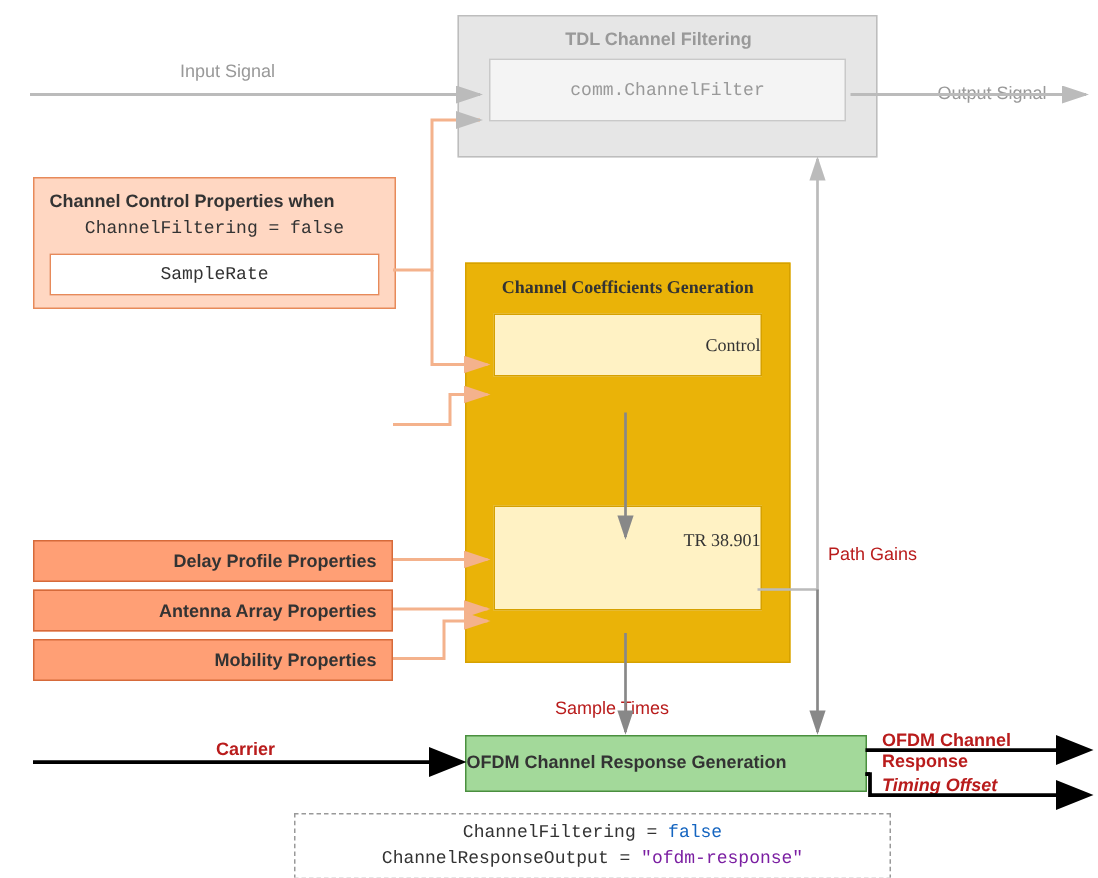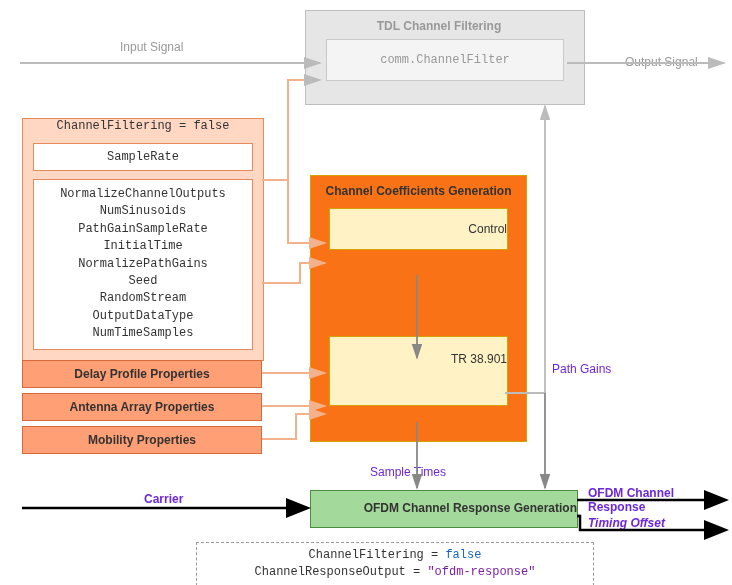--- a/index.html
+++ b/index.html
@@ -25,65 +25,55 @@
   
   svg.overlay { position:absolute; left:0; top:0; pointer-events:none; }
 
   
   #ccPanel { left: 22px; top: 118px; width: 240px; background:#ffd7c2; border:1px solid #e78a5a; }
   #ccPanel .hdr { padding:8px 10px 4px 10px; font-weight:bold; font-size:12px; }
   #ccPanel .hdrsub { padding:0 10px 6px 10px; }
   #sampleRate { margin: 4px 10px 8px 10px; padding:6px 8px; background:#ffffff; border:1px solid #e78a5a; }
   #propsList { margin: 0 10px 10px 10px; padding:6px 8px; background:#fff; border:1px solid #e78a5a; line-height:1.45; }
 
-  .orangeBtn { left:22px; width:240px; padding:6px 10px; background:#ff9f75; border:1px solid #d66a3a; font-weight:bold; box-sizing:border-box; text-align:center; }
+  .orangeBtn { left:22px; width:240px; padding:6px 10px; background:#ff9f75; border:1px solid #d66a3a; font-weight:bold; box-sizing:border-box; text-align:right; }
 
   
-  #gold { left: 310px; top: 175px; width: 215px; height: 265px; background:#f97316; border:1px solid #d6a100; }
+  #gold { left: 310px; top: 175px; width: 215px; height: 265px; background:#eab308; border:1px solid #d6a100;font-family:Liberation Serif, serif; }
   #gold .title { text-align:center; font-weight:bold; padding:8px 4px 10px 4px; font-size:12px; }
   .goldInner { margin: 0 18px; background:#fff2c4; border:1px solid #d6a100; text-align:right; }
   #control { height: 40px; line-height:40px; }
   #coeff { height: 54px; padding-top:14px; line-height:1.35; }
 
   
-  #ofdm { left: 310px; top: 490px; width: 266px; height: 36px; line-height:34px; background:#a3d99a; border:1px solid #4a8f3f; text-align:right; font-weight:bold; }
+  #ofdm { left: 310px; top: 490px; width: 266px; height: 36px; line-height:34px; background:#a3d99a; border:1px solid #4a8f3f; text-align:left; font-weight:bold; }
 
   
   #code { left: 196px; top: 542px; width: 380px; padding:4px 8px; border:1px dashed #999; line-height:1.4; }
   .kw-false { color:#1565c0; }
   .kw-str { color:#7b1fa2; }
 
-  .lbl { color:#6d28d9; }
+  .lbl { color:#b91c1c; }
   .greyTxt { color:#999; }
 </style>
 </head>
 <body>
 
 <div class="abs greyTxt" style="left:120px; top:40px;">Input Signal</div>
 <div class="abs greyTxt" style="left:625px; top:55px;text-align:center;">Output Signal</div>
 
 <div id="tdl" class="abs box">
   <div class="title">TDL Channel Filtering</div>
   <div class="inner mono">comm.ChannelFilter</div>
 </div>
 
 <div id="ccPanel" class="abs">
+  <div class="hdr">Channel Control Properties when</div>
   <div class="hdrsub mono">ChannelFiltering = false</div>
   <div id="sampleRate" class="mono">SampleRate</div>
-  <div id="propsList" class="mono">
-      <div>NormalizeChannelOutputs</div>
-      <div>NumSinusoids</div>
-      <div>PathGainSampleRate</div>
-      <div>InitialTime</div>
-      <div>NormalizePathGains</div>
-      <div>Seed</div>
-      <div>RandomStream</div>
-      <div>OutputDataType</div>
-      <div>NumTimeSamples</div>
-    </div>
 </div>
 
 <div class="abs orangeBtn" style="top:360px;">Delay Profile Properties</div>
 <div class="abs orangeBtn" style="top:393px;">Antenna Array Properties</div>
 <div class="abs orangeBtn" style="top:426px;">Mobility Properties</div>
 
 <div id="gold" class="abs">
   <div class="title">Channel Coefficients Generation</div>
   <div id="control" class="goldInner">Control</div>
   <div style="height:86px;"></div>

